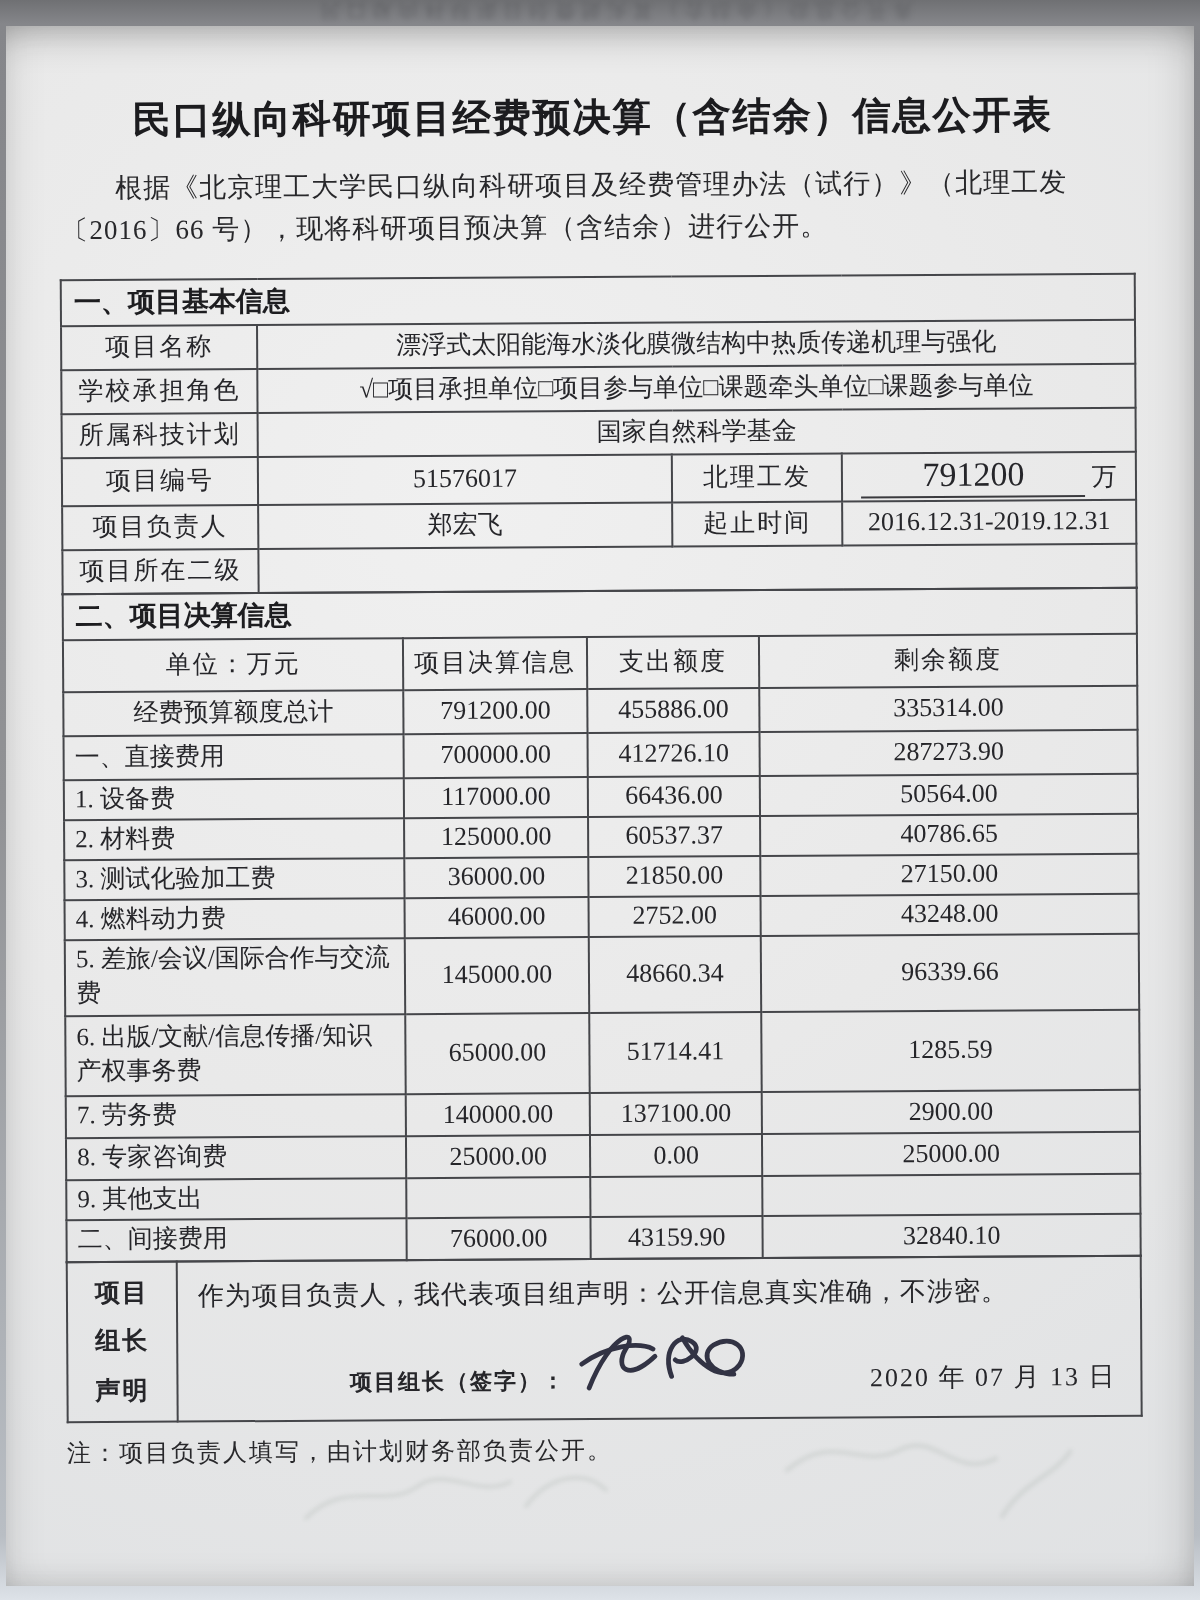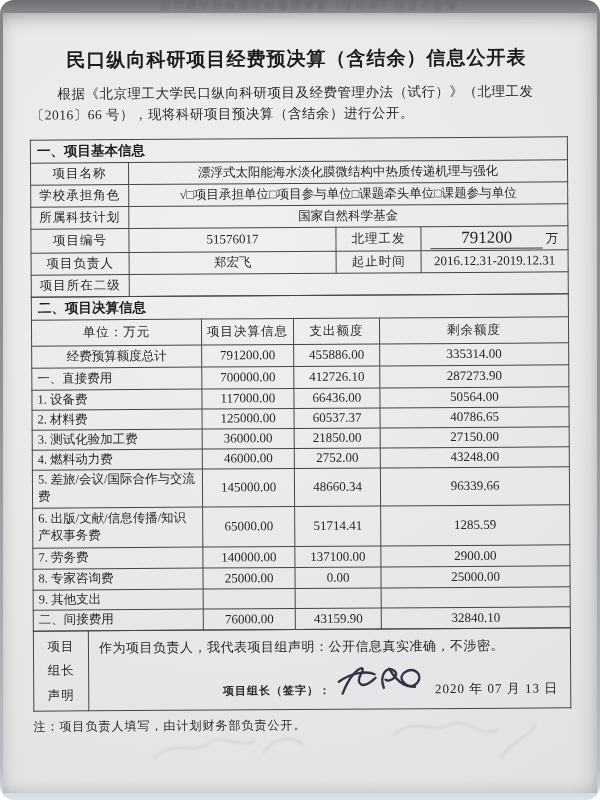--- a/index.html
+++ b/index.html
@@ -4,21 +4,20 @@
 <style>
   :root{
     --serif:"Liberation Serif","DejaVu Serif",serif;
     --sans:"Liberation Sans","DejaVu Sans",sans-serif;
   }
   *{margin:0;padding:0;box-sizing:border-box;}
   body{width:600px;height:800px;overflow:hidden;}
   .photo{
     position:relative;width:600px;height:800px;overflow:hidden;
     background:linear-gradient(to bottom,#6f7073 0%,#85868a 1.5%,#919295 50%,#b9bec4 96%,#dde2e8 100%);
-    border-radius:14px;
   }
   .bleed-top{
     position:absolute;top:-2px;left:90px;width:440px;text-align:center;
     font-family:var(--sans);font-size:10px;letter-spacing:3px;color:#46474b;
     opacity:.4;filter:blur(1.3px);transform:scaleY(-1);
   }
   .paper{
     position:absolute;left:3px;right:3px;top:13px;bottom:7px;
     background:radial-gradient(120% 90% at 38% 30%, #f0f0f0 0%, #e9e9e9 45%, #dee0e2 100%);
     box-shadow:
@@ -51,28 +50,28 @@
     text-align:left;padding-left:6px;height:23px;color:#1d1d20;
   }
   td.lbl{text-align:center;letter-spacing:1px;}
   td.val{text-align:center;}
   td.num{text-align:center;font-family:var(--serif);font-size:13px;}
   td.left{text-align:left;padding-left:5px;}
   .h22{height:22px}.h26{height:26px}.h21{height:21px}.h20{height:20px}
   .h38{height:38px}.h40{height:40px}.h18{height:18px}
   .fund-line{display:inline-block;min-width:112px;text-align:center;
     border-bottom:1px solid #3a3a3e;padding:0 6px;font-size:17px;}
-  .decl-label div{line-height:1.95;text-align:center;letter-spacing:1px;}
+  .decl-label div{line-height:1.95;text-align:center;letter-spacing:1px;font-weight:bold;}
   .decl-cell{vertical-align:top;padding:7px 10px 4px;}
   .decl-statement{font-size:13px;letter-spacing:.5px;line-height:1.5;}
   .sign-row{display:flex;align-items:center;justify-content:flex-end;
     margin-top:20px;padding-right:2px;}
   .sign-label{font-size:11px;font-weight:bold;letter-spacing:1px;}
   .signature{margin:-16px 10px 0 2px;}
-  .sign-date{font-size:13px;letter-spacing:1px;white-space:nowrap;}
+  .sign-date{font-size:13px;letter-spacing:1px;white-space:nowrap;margin-left:48px;}
   p.footnote{font-family:var(--serif);font-size:12px;margin-top:7px;letter-spacing:1px;}
   .bleed-bottom{position:absolute;opacity:.14;filter:blur(1px);}
 </style>
 </head>
 <body>
 
 <div class="photo">
   <div class="bleed-top">民口纵向科研项目经费预决算（含结余）信息公开表</div>
 
   <div class="paper">

